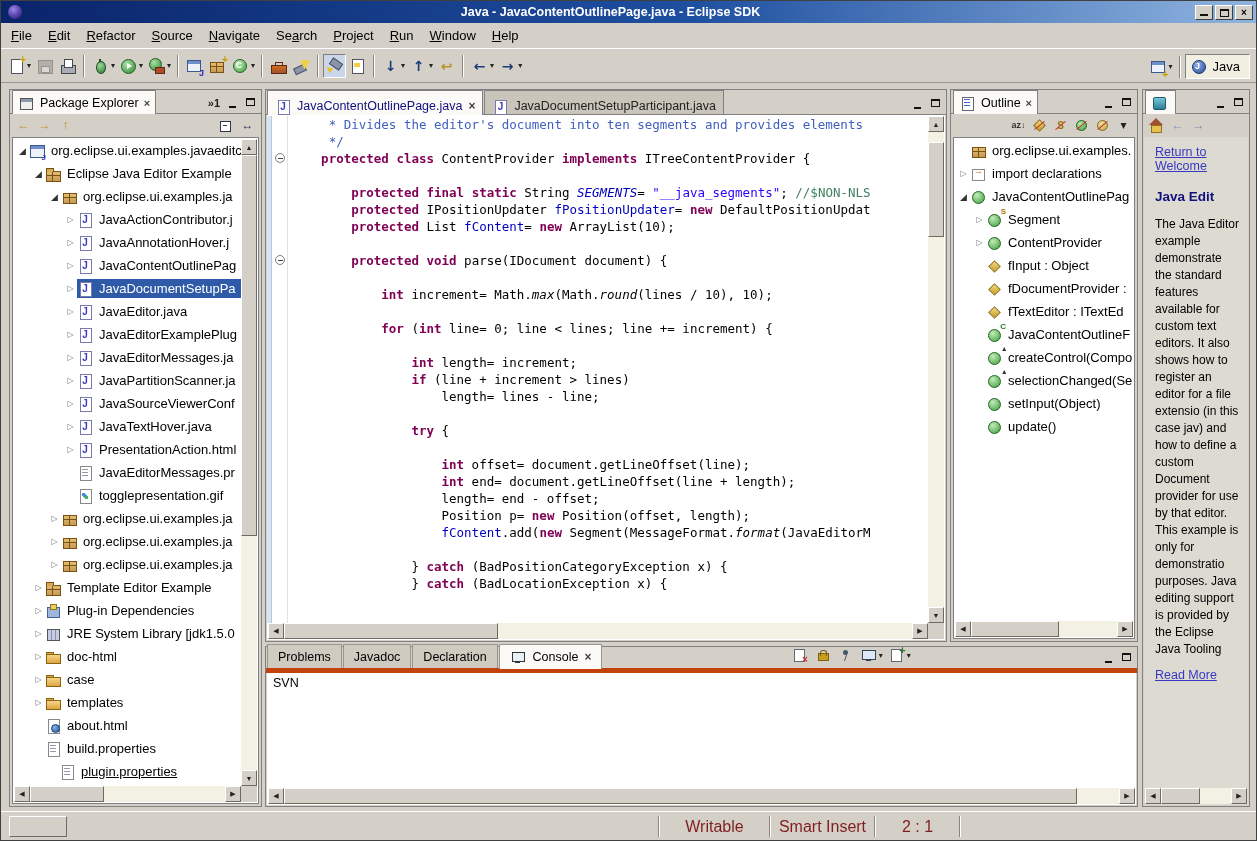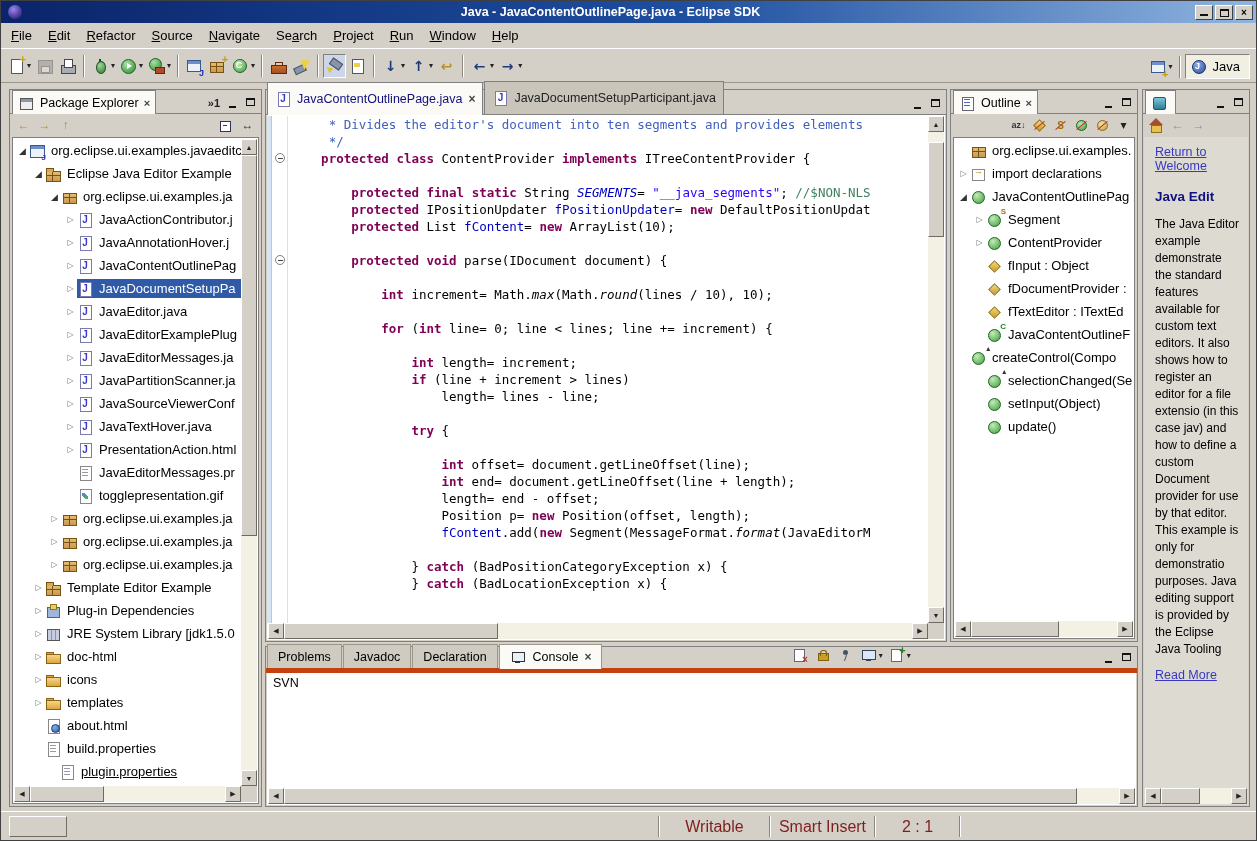--- a/index.html
+++ b/index.html
@@ -155,21 +155,21 @@
 .ti-imports::after{content:"→";position:absolute;left:4px;top:0px;font:bold 9px "Liberation Sans",sans-serif;color:#B8860B}
 .ti-pkgexp::before{content:"";position:absolute;left:2px;top:3px;width:11px;height:10px;border:1px solid #555;background:#EEE;box-shadow:inset 0 3px 0 #8899AA}
 .ti-outlinev::before{content:"";position:absolute;left:3px;top:2px;width:10px;height:12px;background:#fff;border:1px solid #667}
 .ti-outlinev::after{content:"";position:absolute;left:5px;top:4px;width:6px;height:8px;background:repeating-linear-gradient(180deg,#46C 0 1px,transparent 1px 3px)}
 .ti-consolev::before{content:"";position:absolute;left:2px;top:3px;width:11px;height:8px;border:1px solid #333;background:#E8F0F8}
 .ti-consolev::after{content:"";position:absolute;left:5px;top:12px;width:5px;height:2px;background:#333}
 .ti-welcomev::before{content:"";position:absolute;left:2px;top:2px;width:11px;height:11px;border-radius:2px;background:linear-gradient(#79C7D8,#2E7D96);border:1px solid #1A5A70}
 
 
 .etabs{height:25px;display:flex;align-items:flex-end;background:#D4D0C8;border-bottom:1px solid #808080}
-.etab{height:24px;display:flex;align-items:center;gap:3px;padding:16px 7px;border:1px solid #808080;border-bottom:none;background:#C9C5BA;color:#222;font-size:12.5px;white-space:nowrap;margin-left:1px}
+.etab{height:24px;display:flex;align-items:flex-start;gap:3px;padding:8px 7px;border:1px solid #808080;border-bottom:none;background:#C9C5BA;color:#222;font-size:12.5px;white-space:nowrap;margin-left:1px}
 .etab.active{background:#FBFAF6;color:#10107E;margin-bottom:-1px;height:25px;z-index:1}
 .etab .close{color:#444;font-weight:bold;font-size:12px;margin-left:3px}
 .ed-body{position:absolute;top:25px;left:1px;right:1px;bottom:1px;background:#fff}
 .range-ind{position:absolute;left:0;top:1px;bottom:17px;width:5px;background:#D6E4F4;border-right:1px solid #B8C8DC}
 .fold-margin{position:absolute;left:6px;top:1px;bottom:17px;width:15px;background:#fff;border-right:1px solid #E0E0E0}
 .fold-m{position:absolute;left:2px;width:10px;height:10px;border:1px solid #808080;border-radius:50%;background:#fff}
 .fold-m::after{content:"";position:absolute;left:2px;top:4px;width:5px;height:1px;background:#444}
 .code{position:absolute;left:24px;top:1px;right:17px;bottom:17px;overflow:hidden;font:12.5px/17px "DejaVu Sans Mono",monospace}
 .cline{height:17px;white-space:pre}
 .cl-k{color:#7F0055;font-weight:bold}
@@ -538,21 +538,21 @@
               <span class="arrow">▷</span>
               <span class="tsel">
                 <span class="ti ti-folder"></span>
                 <span class="tlabel">doc-html</span>
               </span>
             </div>
             <div class="trow" style="padding-left: 18px;">
               <span class="arrow">▷</span>
               <span class="tsel">
                 <span class="ti ti-folder"></span>
-                <span class="tlabel">icons</span>
+                <span class="tlabel">case</span>
               </span>
             </div>
             <div class="trow" style="padding-left: 18px;">
               <span class="arrow">▷</span>
               <span class="tsel">
                 <span class="ti ti-folder"></span>
                 <span class="tlabel">templates</span>
               </span>
             </div>
             <div class="trow" style="padding-left: 18px;">
@@ -764,21 +764,21 @@
             </div>
             <div class="trow" style="padding-left: 18px;">
               <span class="arrow"></span>
               <span class="tsel">
                 <span class="ti ti-method">
                   <span class="bdg bdg-green">C</span>
                 </span>
                 <span class="tlabel">JavaContentOutlineF</span>
               </span>
             </div>
-            <div class="trow" style="padding-left: 2px;">
+            <div class="trow" style="padding-left: 18px;">
               <span class="arrow"></span>
               <span class="tsel">
                 <span class="ti ti-method">
                   <span class="bdg bdg-dark">▴</span>
                 </span>
                 <span class="tlabel">createControl(Compo</span>
               </span>
             </div>
             <div class="trow" style="padding-left: 18px;">
               <span class="arrow"></span>

